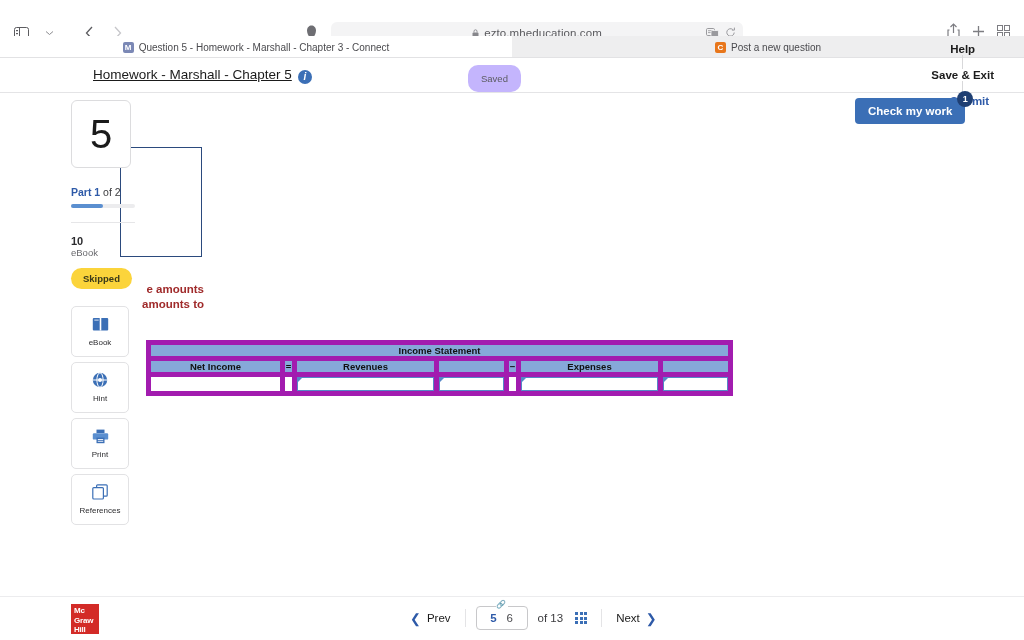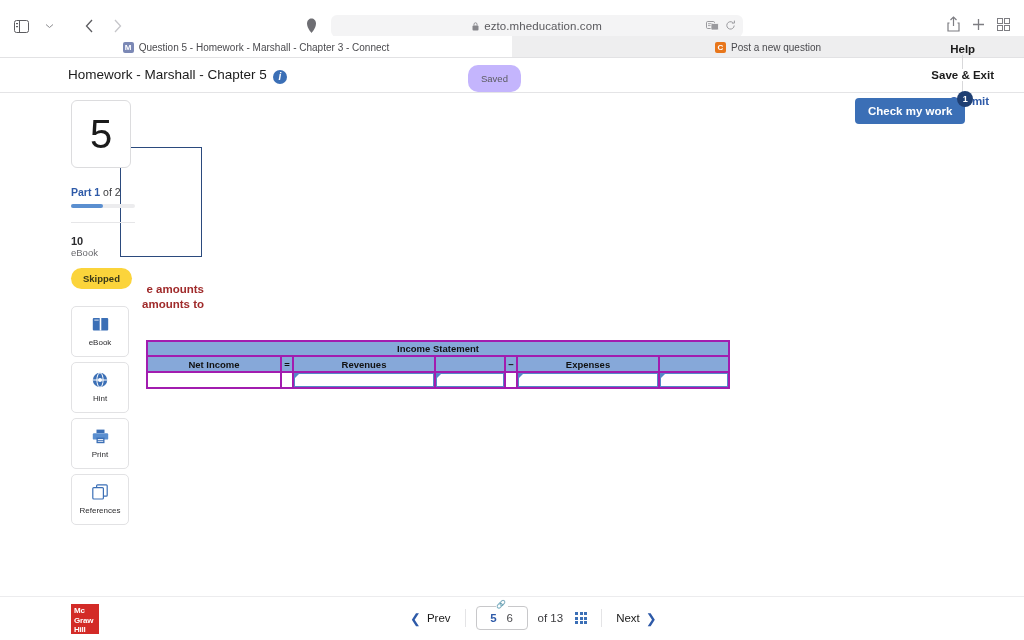--- a/index.html
+++ b/index.html
@@ -5,21 +5,21 @@
   * { box-sizing: border-box; margin: 0; padding: 0; }
   html, body {
     width: 1024px; height: 640px;
     font-family: "Liberation Sans", sans-serif;
     background: #ffffff;
     overflow: hidden;
   }
 
   
   .browser-toolbar {
-    position: absolute; left: 0; top: 8px; width: 1024px; height: 36px;
+    position: absolute; left: 0; top: 15px; width: 1024px; height: 36px;
     background: #ffffff;
     display: flex; align-items: center;
   }
   .tb-left { display: flex; align-items: center; gap: 2px; padding-left: 8px; }
   .tb-btn {
     width: 26px; height: 24px; display: flex; align-items: center; justify-content: center;
     color: #8b8b8f; border-radius: 4px;
   }
   .tb-btn.dark { color: #5c5c60; }
   .tb-btn svg { display: block; }
@@ -57,21 +57,21 @@
     content: ""; position: absolute; left: 0; bottom: 0; width: 1024px; height: 1px; background: #e2e2e4;
   }
 
   
   .app-header {
     position: absolute; left: 0; top: 58px; width: 1024px; height: 35px;
     background: #ffffff; border-bottom: 1px solid #e4e4e6;
     display: flex; align-items: center;
   }
   .hw-title {
-    margin-left: 68px; font-size: 13.5px; color: #1b1b1b; font-weight: 400;
+    margin-left: 93px; font-size: 13.5px; color: #1b1b1b; font-weight: 400; text-decoration: underline;
   }
   .info-icon {
     width: 14px; height: 14px; border-radius: 50%; background: #3b6fb6;
     color: #fff; font-size: 10px; font-style: italic; font-weight: bold;
     display: inline-flex; align-items: center; justify-content: center;
     margin-left: 6px; vertical-align: middle; position: relative; top: 1px;
   }
   .saved-badge {
     position: absolute; left: 468px; top: 65px;
     background: #c4b5fd; color: #5b5b60;
@@ -137,21 +137,21 @@
     position: absolute; left: 92px; top: 282px; width: 112px;
     font-size: 11.5px; font-weight: bold; color: #a02b2b; line-height: 15px;
     text-align: right; white-space: nowrap;
   }
 
   
   .is-table {
     position: absolute; left: 146px; top: 340px;
     border-collapse: collapse; font-size: 9.5px;
   }
-  .is-table td { border: 2px solid #a21caf; height: 16px; }
+  .is-table td { border: 5px solid #a21caf; height: 16px; }
   .is-title {
     background: #86a8d9; text-align: center; font-weight: bold; color: #111;
     height: 15px !important;
   }
   .is-head { background: #86a8d9; text-align: center; font-weight: bold; color: #111; }
   .c-ni   { width: 134px; }
   .c-eq   { width: 12px; }
   .c-rev  { width: 142px; }
   .c-rev2 { width: 70px; }
   .c-min  { width: 12px; }

